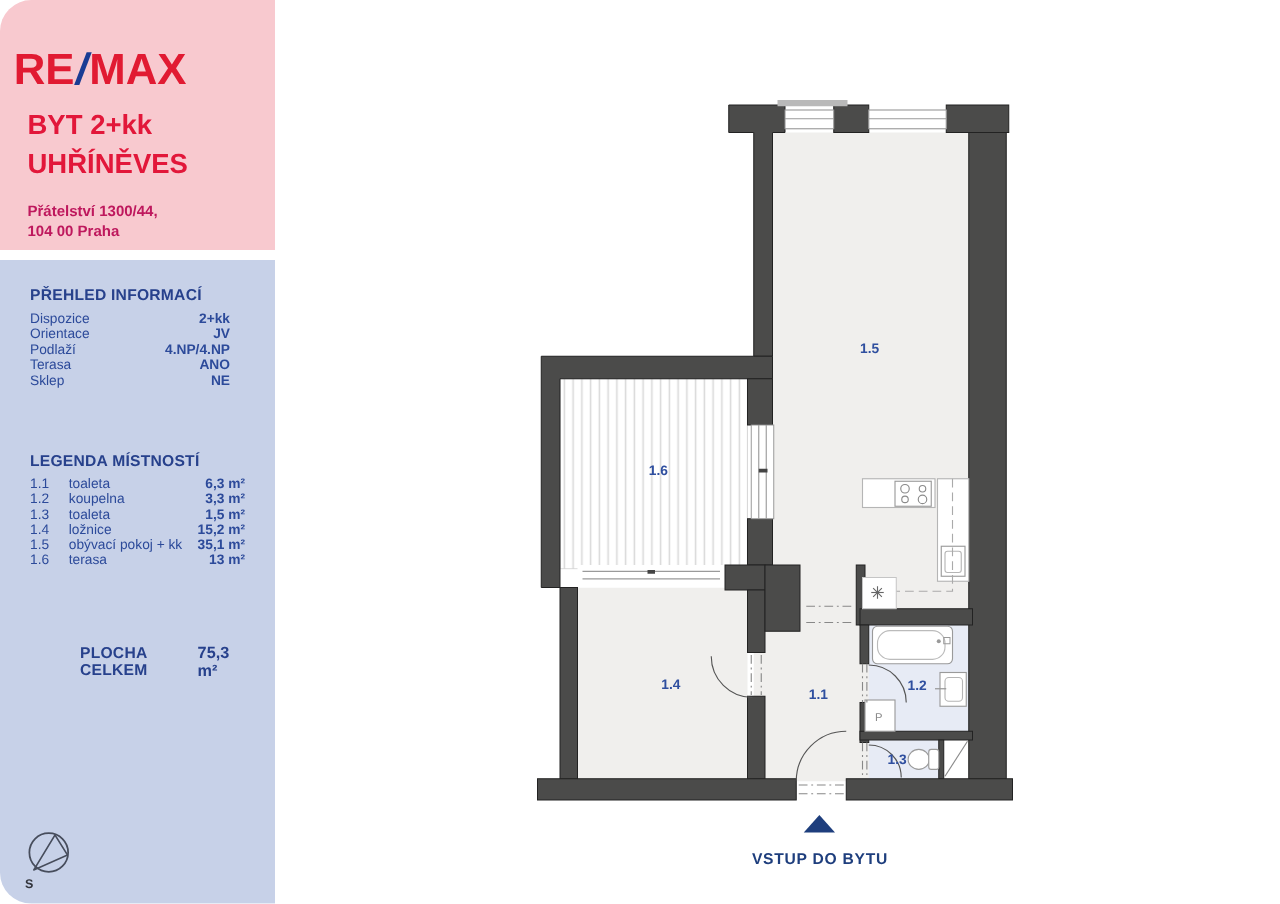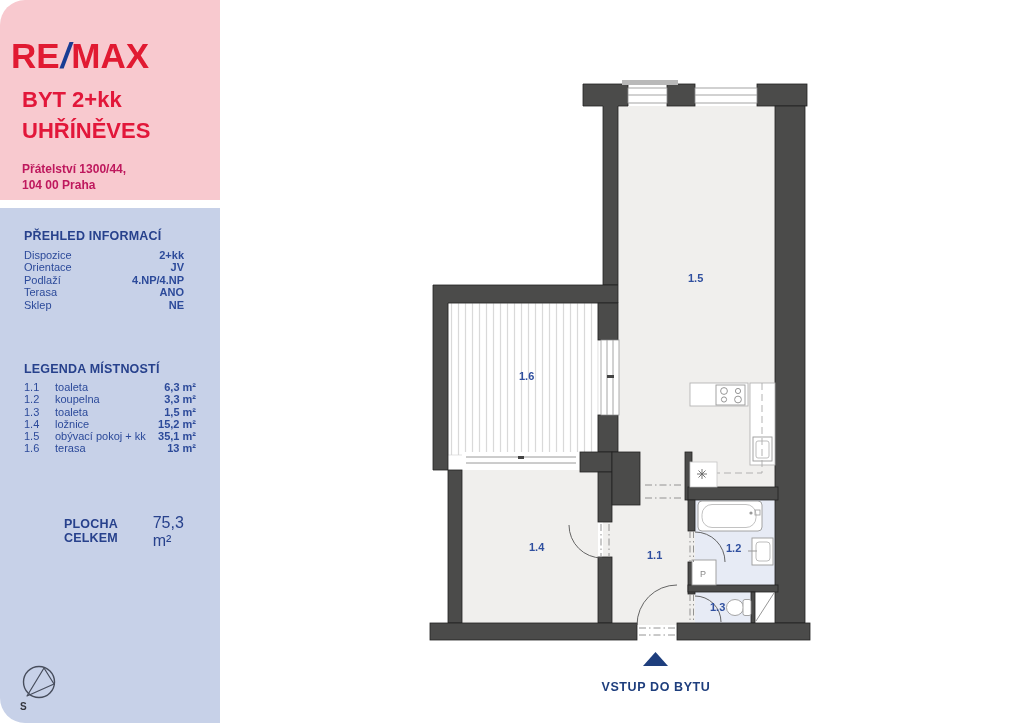--- a/index.html
+++ b/index.html
@@ -20,21 +20,21 @@
   .ov-head{top:21px;} .lg-head{top:154px;}
   .ov-rows{position:absolute;left:24px;right:36px;top:41px;}
   .ov-row{display:flex;justify-content:space-between;font-size:11px;line-height:12.4px;color:#2c4a9a;}
   .ov-row .val{font-weight:800;}
   .lg-rows{position:absolute;left:24px;right:24px;top:173px;}
   .lg-row{display:grid;grid-template-columns:31px 1fr auto;font-size:11px;line-height:12.3px;color:#2c4a9a;}
   .lg-row .larea{font-weight:800;text-align:right;}
   .total{position:absolute;left:24px;right:24px;top:306px;display:flex;justify-content:space-between;
          align-items:baseline;color:#27418c;padding-left:40px;}
   .total .tlabel{font-size:12.5px;font-weight:800;letter-spacing:.2px;}
-  .total .tval{font-size:16px;font-weight:400;}
+  .total .tval{font-size:13px;font-weight:700;}
   .compass{position:absolute;left:12px;top:446px;}
   
   .plan{position:absolute;left:410px;top:70px;width:420px;height:630px;}
   svg text{font-family:"Liberation Sans", sans-serif;}
 </style>
 </head>
 <body>
 
 <div class="page">
 

